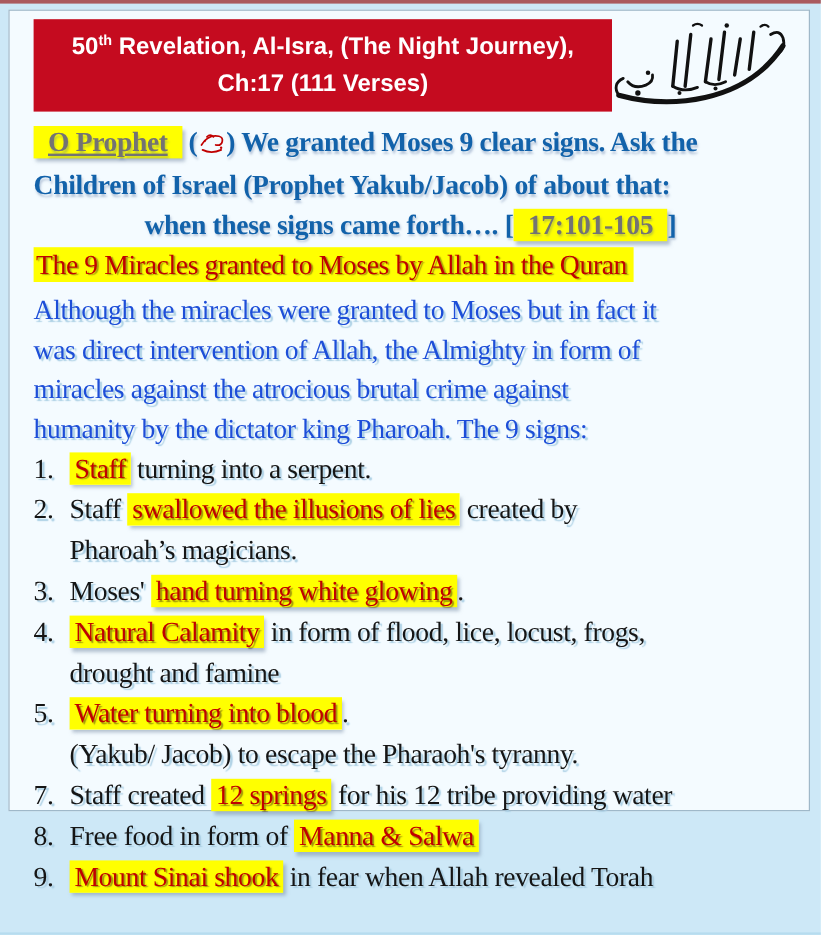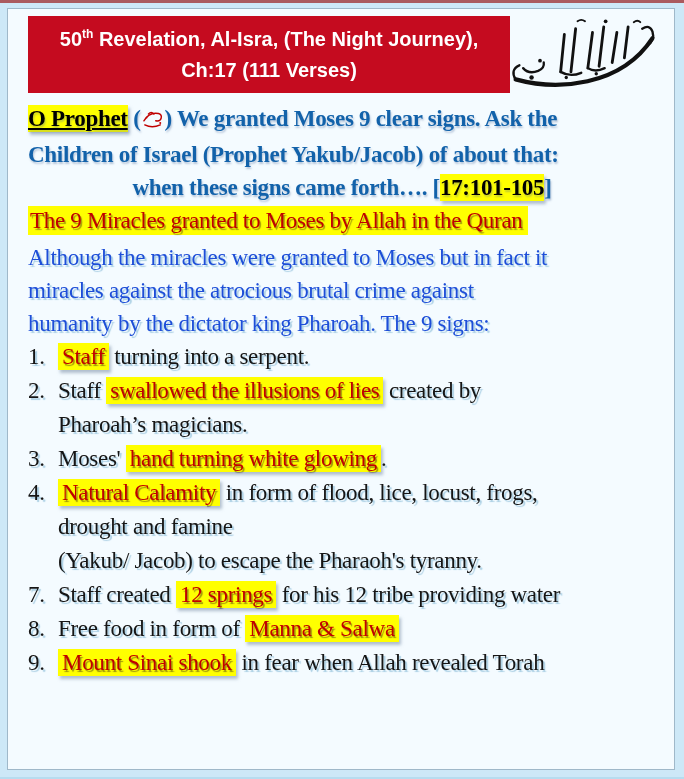--- a/index.html
+++ b/index.html
@@ -4,41 +4,41 @@
 <style>
   html,body{margin:0;padding:0;}
   body{
     width:684px;height:779px;overflow:hidden;position:relative;
     background:#cde8f7;
     font-family:"Liberation Serif","DejaVu Serif",serif;
   }
   .top-strip{position:absolute;top:0;left:0;width:684px;height:3px;background:#aa5a5e;}
   .bottom-strip{position:absolute;bottom:0;left:0;width:684px;height:2px;background:#b7dcef;}
   .content{
-    position:absolute;left:7px;top:8px;width:668px;height:762px;
+    position:absolute;left:7px;top:8px;width:668px;height:668px;
     box-sizing:border-box;border:1px solid #9fb8c9;background:#f4fbff;
     padding:5px 18px 0 20px;
   }
   
   .header-row{display:flex;align-items:flex-start;height:84px;}
   .banner{
     background:#c50b1f;color:#ffffff;width:482px;height:77px;margin-top:2px;
     font-family:"Liberation Sans","DejaVu Sans",sans-serif;
     font-weight:bold;font-size:20px;line-height:1.55;text-align:center;
     display:flex;flex-direction:column;justify-content:center;flex:none;
   }
   .banner sup{font-size:12px;}
   .calligraphy{flex:1;display:flex;justify-content:center;align-items:center;height:82px;}
   
   .intro{color:#1262aa;font-weight:bold;font-size:23px;line-height:33px;
          letter-spacing:-0.3px;margin-top:4px;
          text-shadow:1px 2px 2px rgba(70,100,150,.35);}
   .intro .line{white-space:nowrap;}
   .intro .l3{text-align:center;}
-  .hl-navy{background:#ffff00;color:#000000;padding:1px 0;
+  .hl-navy{background:#ffff00;color:#737373;padding:1px 12px;
            box-shadow:2px 3px 3px rgba(120,140,165,.55);}
   .u{text-decoration:underline;}
   .pbuh{display:inline-block;vertical-align:-3px;}
   
   .heading{margin-top:2px;line-height:30px;white-space:nowrap;}
   .heading span{
     background:#ffff00;color:#c00000;font-weight:normal;font-size:23px;
     letter-spacing:-0.3px;padding:2px 5px 2px 2px;
     text-shadow:1.5px 1.5px 1px rgba(60,40,20,.45);
   }
@@ -114,20 +114,21 @@
     <div class="line">Children of Israel (Prophet Yakub/Jacob) of  about that:</div>
     <div class="line l3"><span class="seg">when these signs came forth…. [</span><span class="hl-navy">17:101-105</span><span class="seg">]</span></div>
   </div>
 
   <div class="heading">
     <span>The 9 Miracles granted to Moses by Allah in the Quran</span>
   </div>
 
   <div class="para">
     <div class="line">Although the miracles were granted to Moses but in fact it</div>
+    <div class="line">was direct intervention of Allah, the Almighty in form of</div>
     <div class="line">miracles against the atrocious brutal crime against</div>
     <div class="line">humanity by the dictator king Pharoah. The 9 signs:</div>
   </div>
 
   <div class="list">
 
     <div class="li">
       <div class="l1"><span class="num">1.</span><span class="hl-red">Staff</span><span class="seg"> turning into a serpent.</span></div>
 
     </div>
@@ -140,20 +141,24 @@
     <div class="li">
       <div class="l1"><span class="num">3.</span><span class="seg">Moses' </span><span class="hl-red">hand turning white glowing</span><span class="seg">.</span></div>
 
     </div>
 
     <div class="li">
       <div class="l1"><span class="num">4.</span><span class="hl-red">Natural Calamity</span><span class="seg"> in form of flood, lice, locust, frogs,</span></div>
       <div class="cont">drought and famine</div>
     </div>
 
+    <div class="li">
+      <div class="l1"><span class="num">5.</span><span class="hl-red">Water turning into blood</span><span class="seg">.</span></div>
+
+    </div>
 
     <div class="li">
       <div class="cont">(Yakub/ Jacob) to escape the Pharaoh's tyranny.</div>
     </div>
 
     <div class="li">
       <div class="l1"><span class="num">7.</span><span class="seg">Staff created </span><span class="hl-red">12 springs</span><span class="seg"> for his 12 tribe providing water</span></div>
 
     </div>
 

